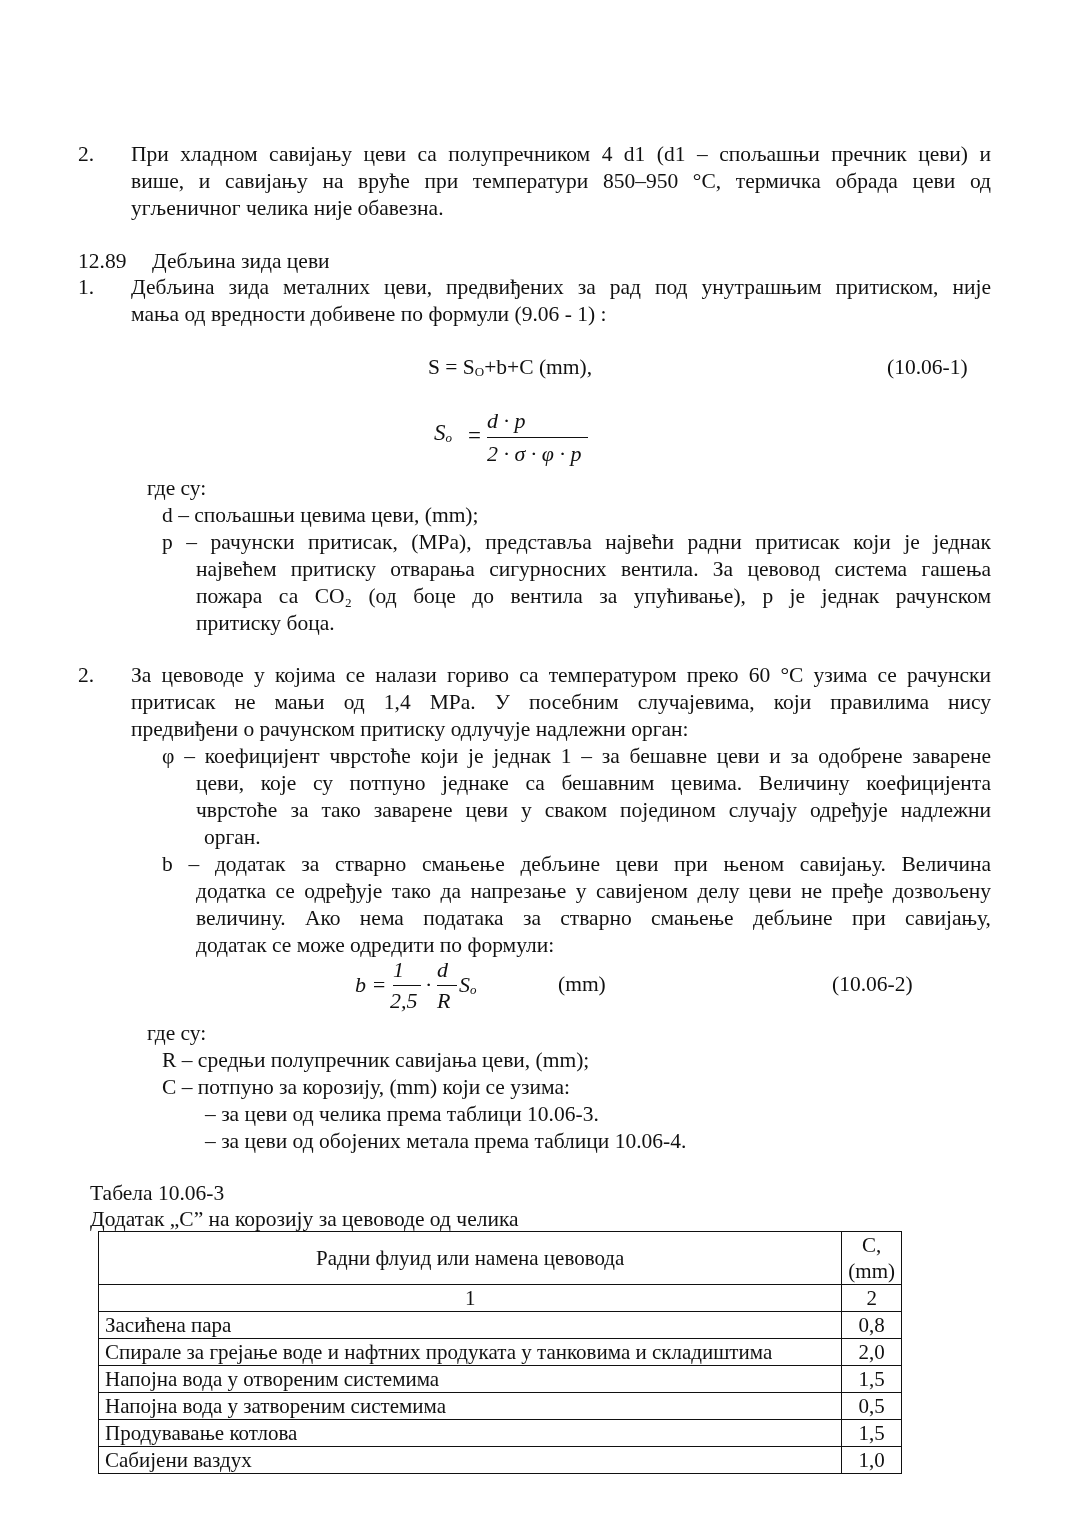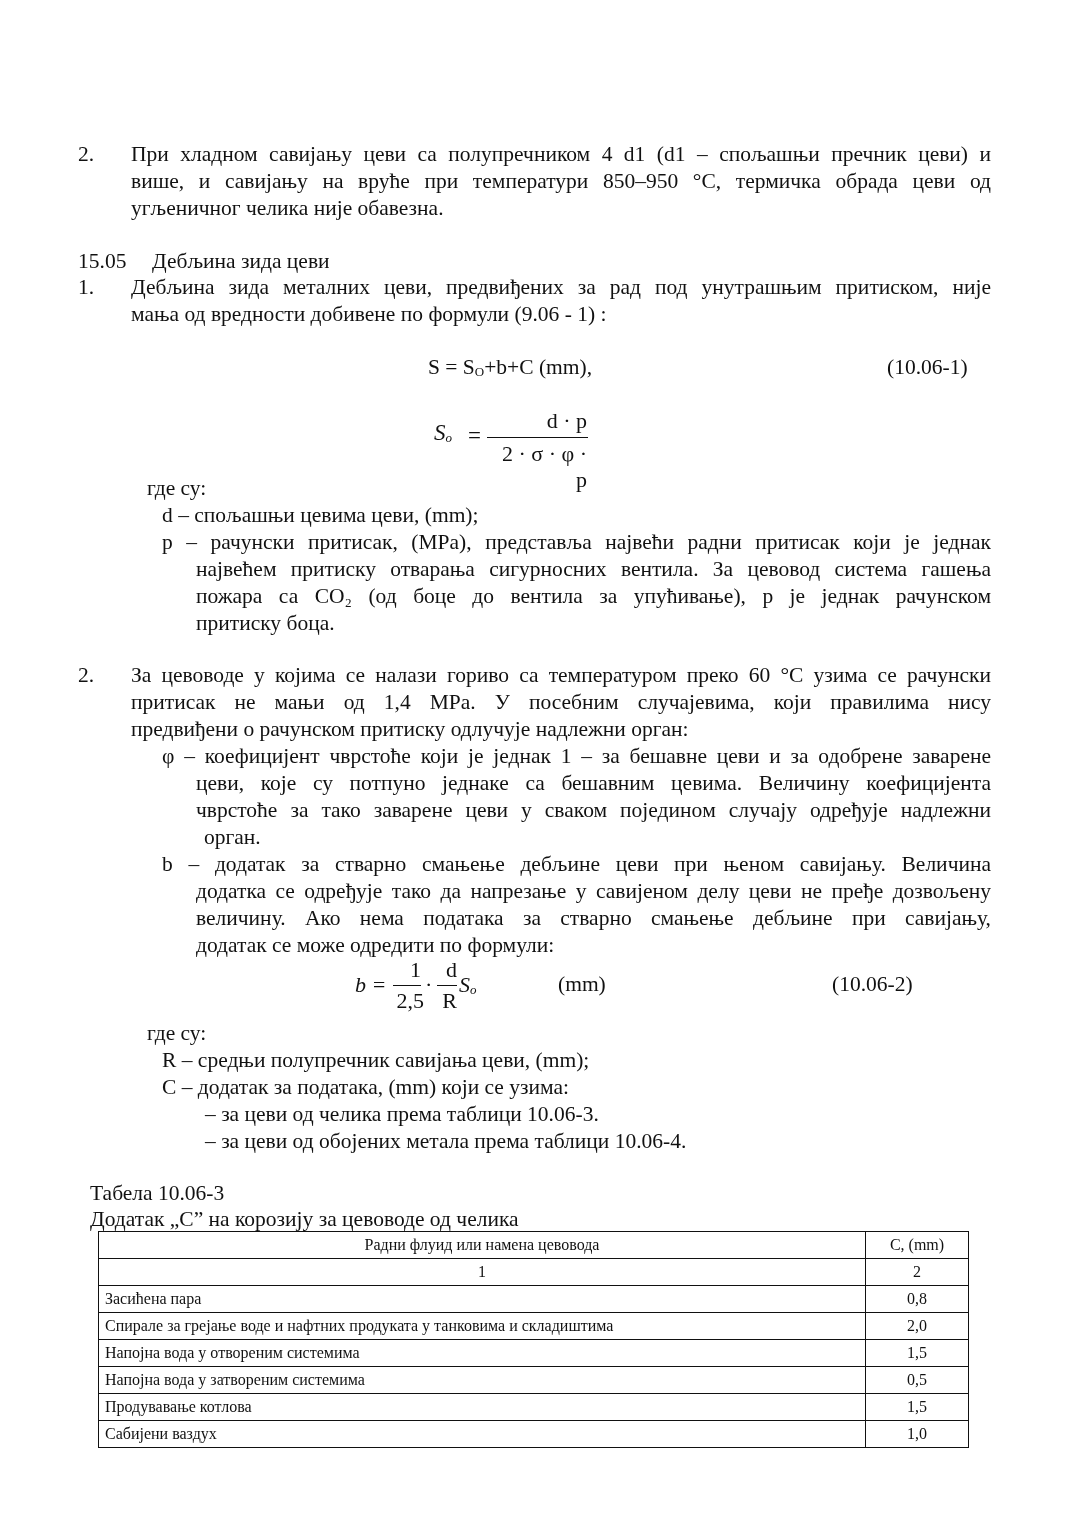--- a/index.html
+++ b/index.html
@@ -6,42 +6,42 @@
   body {
     width: 1090px; height: 1530px; position: relative; overflow: hidden;
     font-family: "Liberation Serif", serif; color: #111; font-size: 21.5px;
   }
   .abs { position: absolute; }
   .line { position: absolute; white-space: nowrap; line-height: 27px; }
   .just { position: absolute; text-align: justify; text-align-last: justify; white-space: normal; line-height: 27px; }
   .num { position: absolute; line-height: 27px; }
   .it { font-style: italic; }
   sub.s { font-size: 13px; vertical-align: -2px; }
-  .frac { position: absolute; text-align: right; }
+  .frac { position: absolute; text-align: left; font-style: italic; }
   .frac-bar { position: absolute; height: 1px; background: #111; }
   table.tbl {
-    position: absolute; left: 98px; top: 1231px; width: 871px;
-    border-collapse: collapse; font-size: 16px;
+    position: absolute; left: 98px; top: 1231px; width: 804px;
+    border-collapse: collapse; font-size: 21px;
   }
   table.tbl td {
     border: 1px solid #111; height: 26px; padding: 0 6px; line-height: 26px;
   }
   table.tbl td.c1 { width: 754px; }
   table.tbl td.c2 { text-align: center; }
   table.tbl td.ctr { text-align: center; }
 </style>
 </head>
 <body>
 
 <div class="num" style="left:78px; top:141px;">2.</div>
 <div class="just" style="left:131px; top:141px; width:860px;">При хладном савијању цеви са полупречником 4 d1 (d1 – спољашњи пречник цеви) и</div>
 <div class="just" style="left:131px; top:168px; width:860px;">више, и савијању на вруће при температури 850–950 °C, термичка обрада цеви од</div>
 <div class="line" style="left:131px; top:195px;">угљеничног челика није обавезна.</div>
 
-<div class="line" style="left:78px; top:248px;">15.05</div>
+<div class="line" style="left:78px; top:248px;">12.89</div>
 <div class="line" style="left:152px; top:248px;">Дебљина зида цеви</div>
 
 <div class="num" style="left:78px; top:274px;">1.</div>
 <div class="just" style="left:131px; top:274px; width:860px;">Дебљина зида металних цеви, предвиђених за рад под унутрашњим притиском, није</div>
 <div class="line" style="left:131px; top:301px;">мања од вредности добивене по формули (9.06 - 1) :</div>
 
 <div class="line" style="left:428px; top:354px;">
   <span>S = S</span><sub class="s">O</sub><span>+b+C  (mm),</span>
 </div>
 <div class="line" style="left:887px; top:354px;">(10.06-1)</div>
@@ -85,21 +85,21 @@
 <div class="frac-bar" style="left:437px; top:985px; width:20px;"></div>
 <div class="frac" style="left:437px; top:988px; width:20px; font-size:22px;">R</div>
 <div class="abs it" style="left:459px; top:972px; font-size:22px;">
   <span>S</span><sub class="s">o</sub>
 </div>
 <div class="line" style="left:558px; top:971px;">(mm)</div>
 <div class="line" style="left:832px; top:971px;">(10.06-2)</div>
 
 <div class="line" style="left:147px; top:1020px;">где су:</div>
 <div class="line" style="left:162px; top:1047px;">R – средњи полупречник савијања цеви, (mm);</div>
-<div class="line" style="left:162px; top:1074px;">C – додатак за података, (mm) који се узима:</div>
+<div class="line" style="left:162px; top:1074px;">C – потпуно за корозију, (mm) који се узима:</div>
 <div class="line" style="left:205px; top:1101px;">– за цеви од челика према таблици 10.06-3.</div>
 <div class="line" style="left:205px; top:1128px;">– за цеви од обојених метала према таблици 10.06-4.</div>
 
 <div class="line" style="left:90px; top:1180px;">Табела 10.06-3</div>
 <div class="line" style="left:90px; top:1206px;">Додатак „C” на корозију за цевоводе од челика</div>
 
 <table class="tbl">
   <tbody>
       <tr>
     <td class="c1 ctr">Радни флуид или намена цевовода</td>

